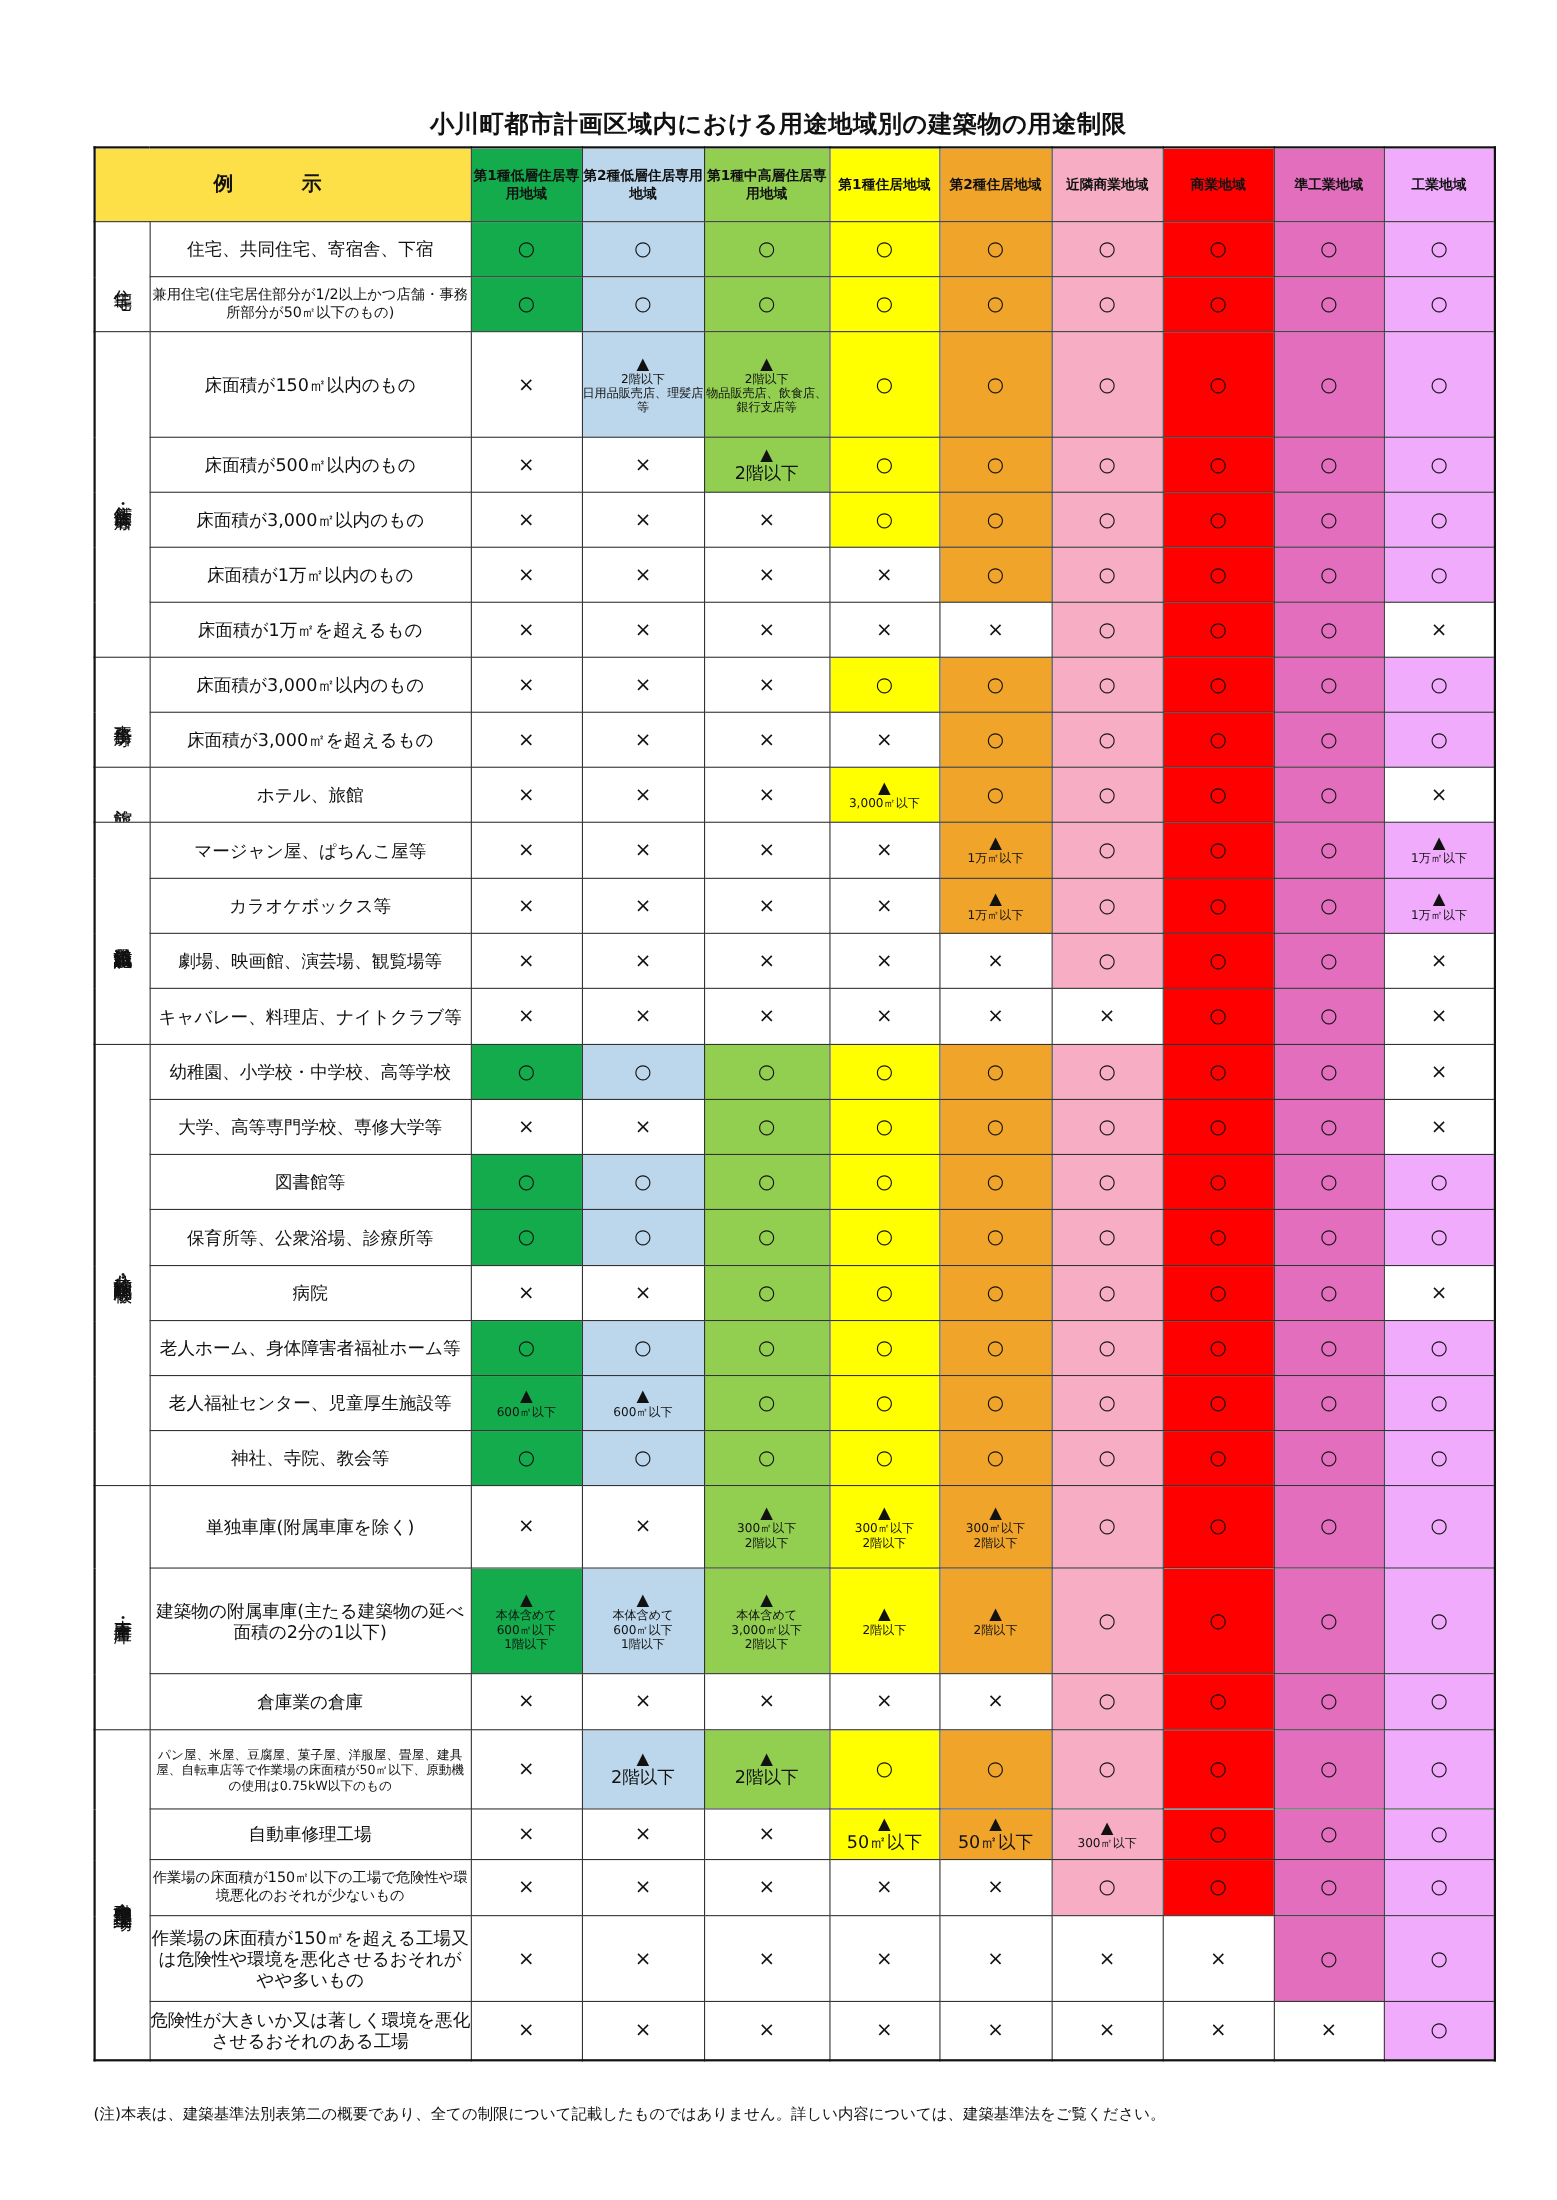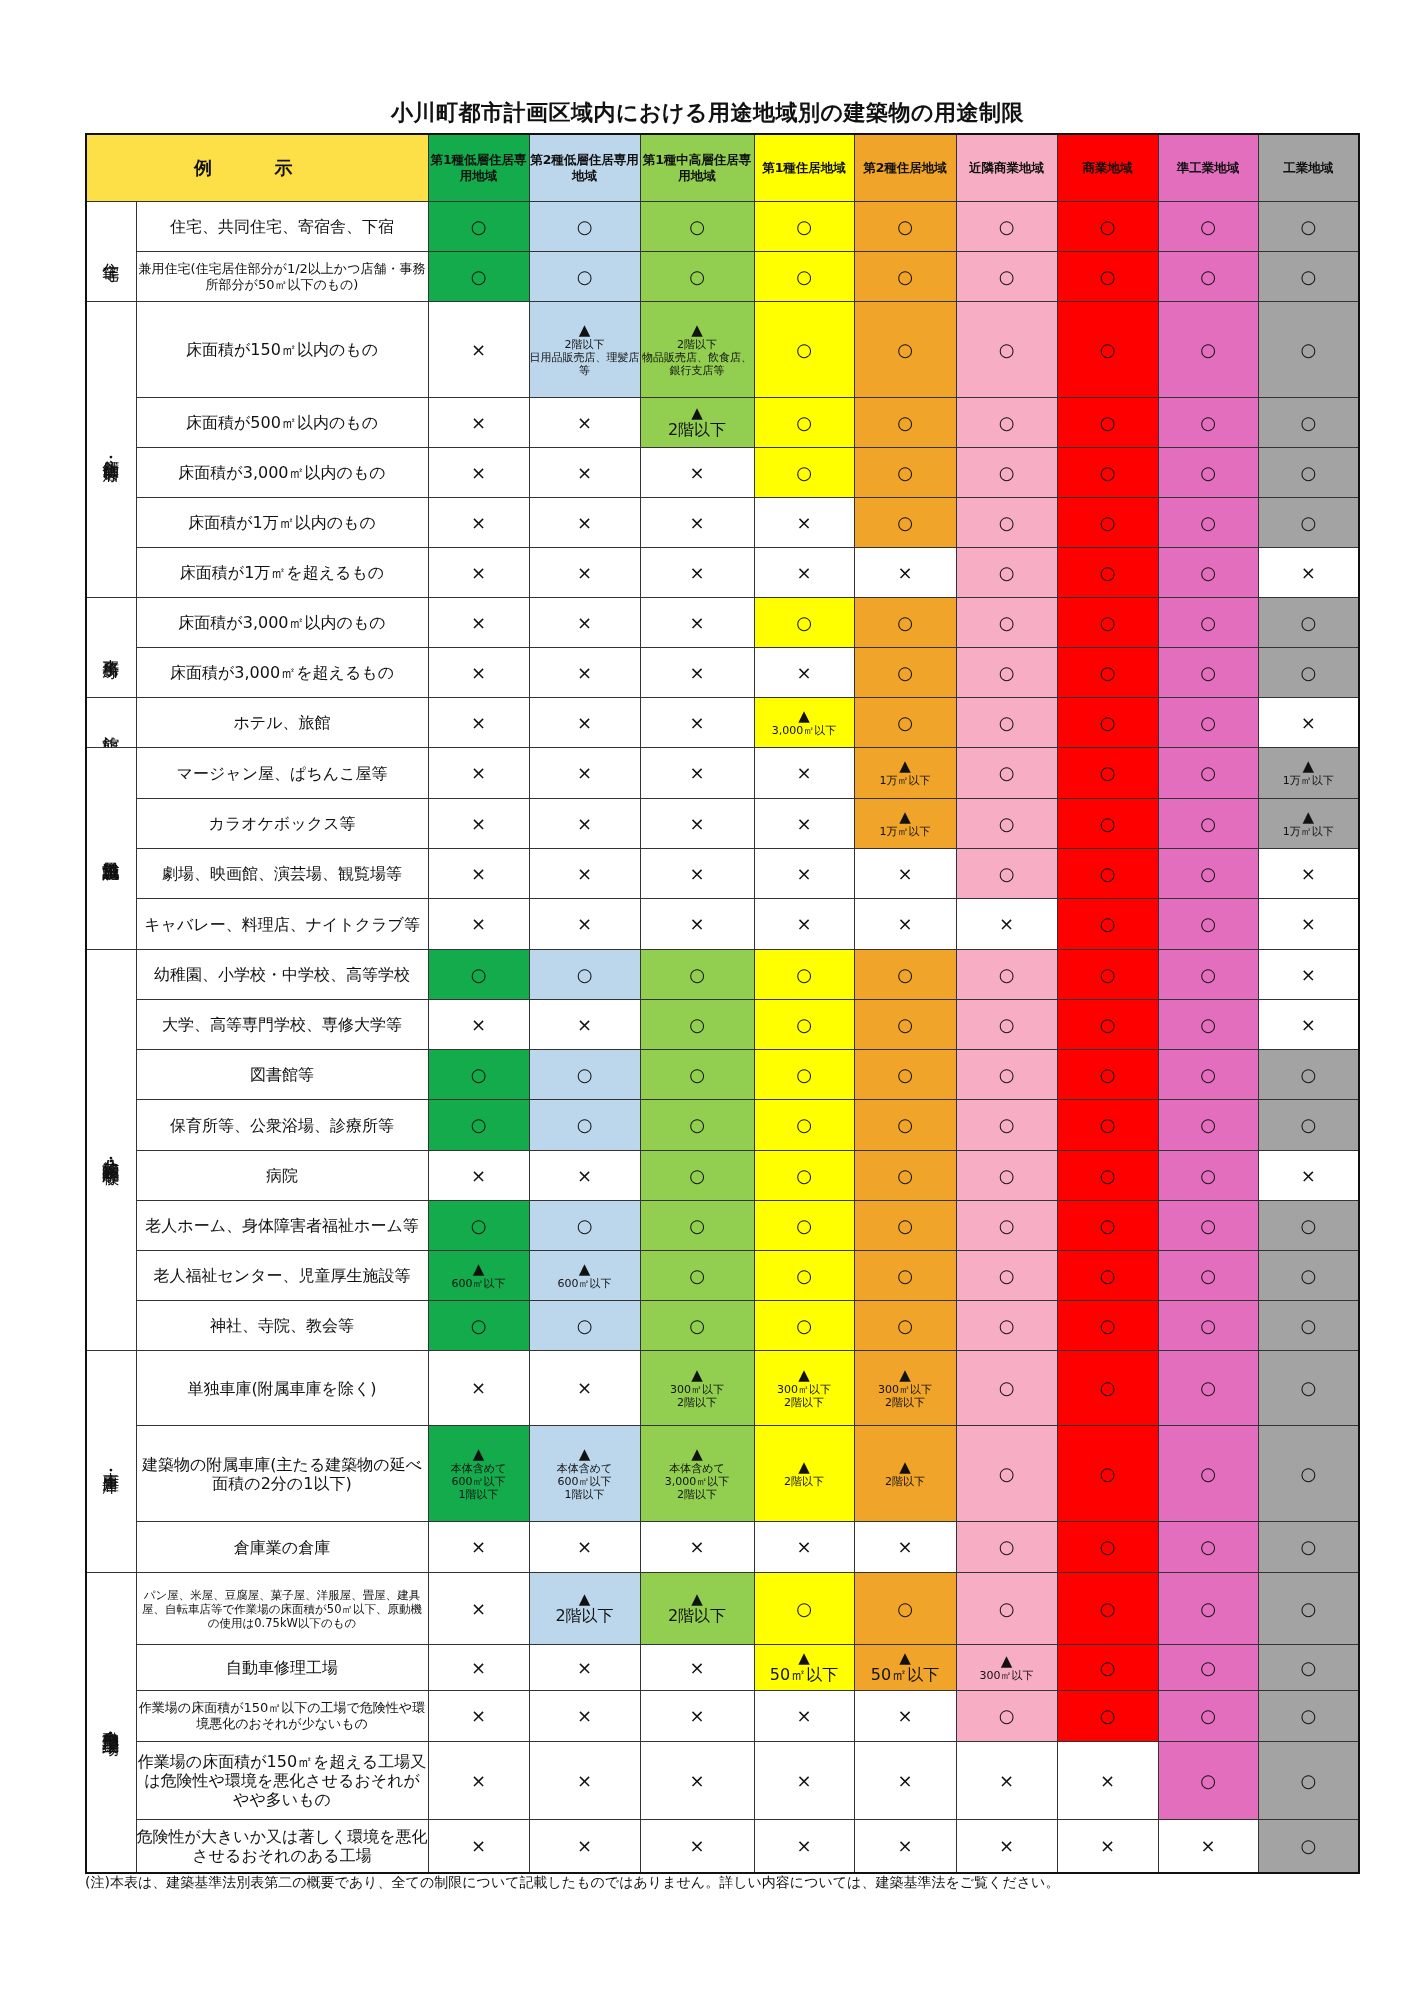--- a/index.html
+++ b/index.html
@@ -12,24 +12,24 @@
   td.cat{font-size:17px;line-height:20px;writing-mode:vertical-rl;text-orientation:upright;letter-spacing:1px;background:#fff;}
   td.cat.two{letter-spacing:0;}
   td.desc{text-align:left;padding-left:8px;font-size:16px;line-height:19px;background:#fff;}
   td.desc.small{font-size:13px;line-height:16px;}
   td.desc.tiny{font-size:11.5px;line-height:14px;}
   td.val{font-size:18px;}
   .sym{display:block;font-size:18px;line-height:18px;}
   .tri{display:block;font-size:15px;line-height:15px;}
   .note{display:block;font-size:11px;line-height:13px;}
   .note.big{font-size:16px;line-height:18px;}
-  .footnote{position:absolute;left:85px;top:1874px;font-size:14px;}
+  .footnote{position:absolute;left:85px;top:1913px;font-size:14px;}
   .z1{background:#13ab4b;} .z2{background:#bcd7ec;} .z3{background:#92cf50;}
   .z4{background:#ffff00;} .z5{background:#f0a42a;} .z6{background:#f7aec5;}
-  .z7{background:#fe0000;} .z8{background:#e26ebd;} .z9{background:#a3a3a3;}
+  .z7{background:#fe0000;} .z8{background:#e26ebd;} .z9{background:#f0abfc;}
   .w{background:#fff;}
 </style>
 </head>
 <body>
 
 <div class="title">小川町都市計画区域内における用途地域別の建築物の用途制限</div>
 
 <table class="grid">
   <colgroup>
     <col style="width:50px">

